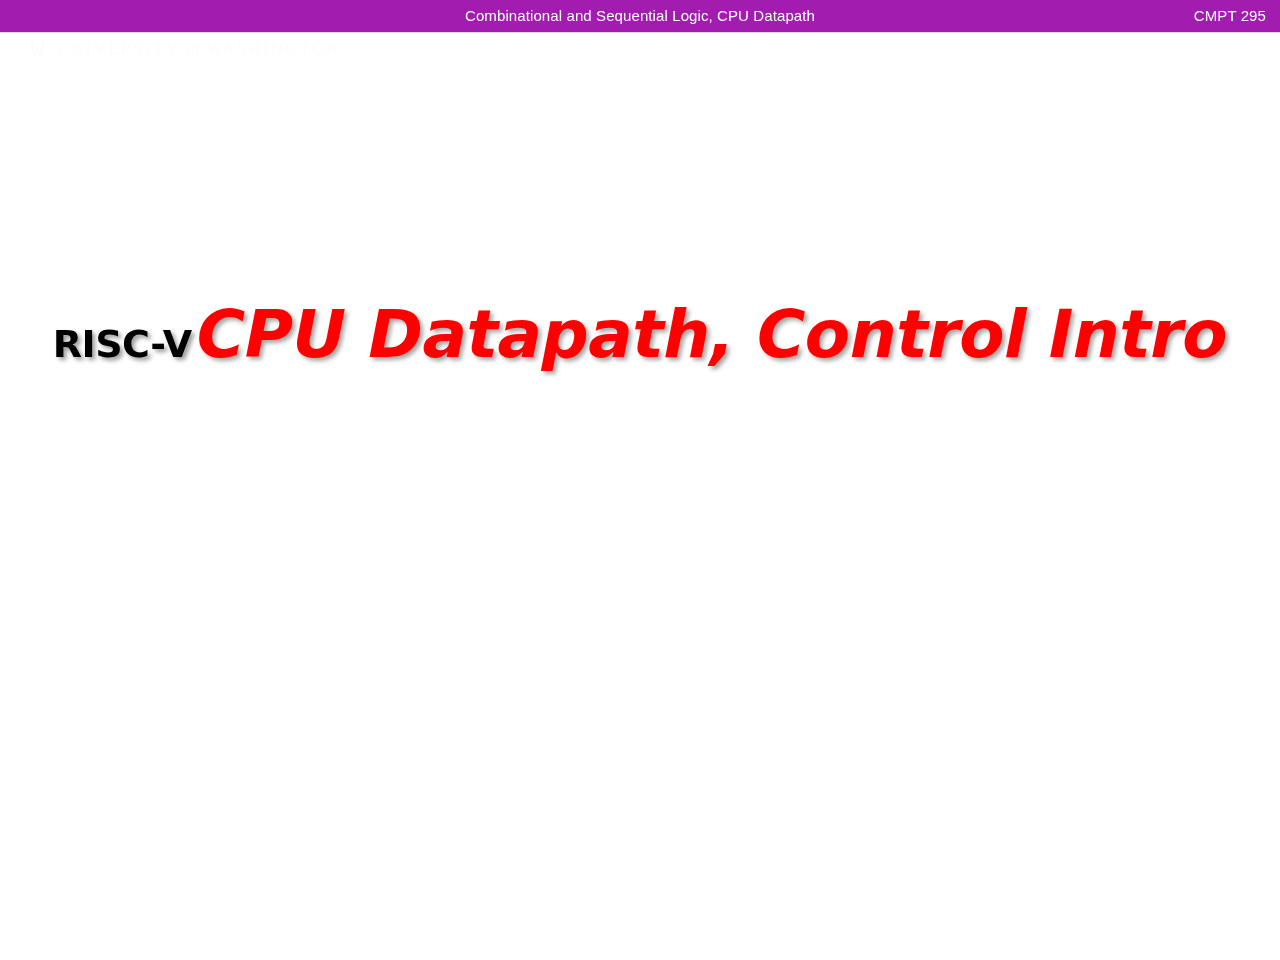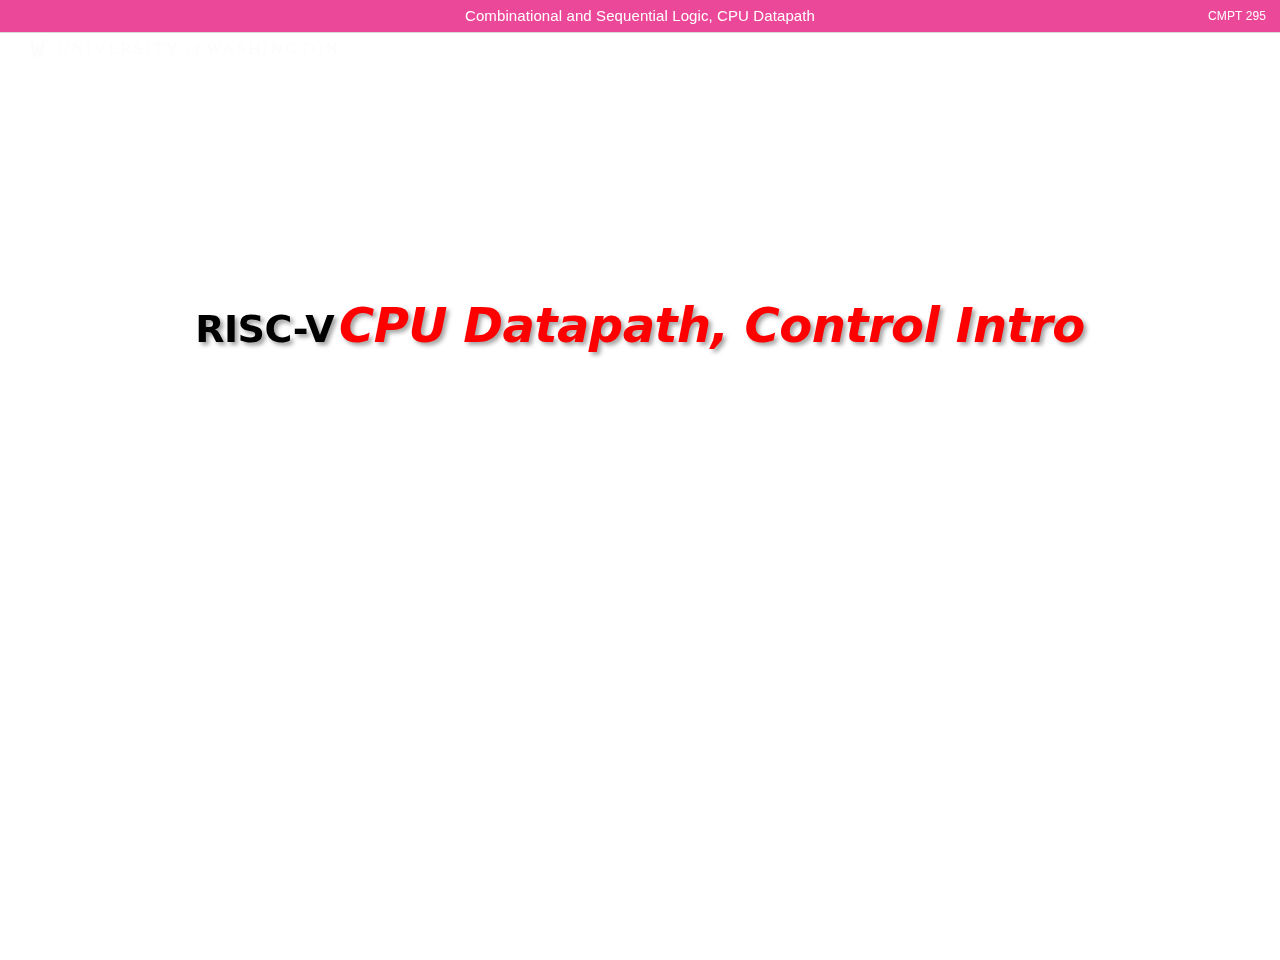--- a/index.html
+++ b/index.html
@@ -25,21 +25,21 @@
     overflow: hidden;
   }
 
   
   .header-bar {
     position: absolute;
     left: 0;
     top: 0;
     width: 1280px;
     height: 32px;
-    background: #ec4899;
+    background: #a21caf;
     box-sizing: border-box;
   }
   .header-title {
     position: absolute;
     left: 0;
     top: 0;
     width: 1280px;
     height: 32px;
     line-height: 32px;
     text-align: center;
@@ -51,21 +51,21 @@
     white-space: nowrap;
   }
   .header-course {
     position: absolute;
     right: 14px;
     top: 0;
     height: 32px;
     line-height: 32px;
     color: #ffffff;
     font-family: "Liberation Sans", sans-serif;
-    font-size: 12px;
+    font-size: 15px;
     font-weight: 400;
     letter-spacing: 0.1px;
     white-space: nowrap;
   }
   
   .header-underline {
     position: absolute;
     left: 0;
     top: 32px;
     width: 1280px;
@@ -122,21 +122,21 @@
     font-family: "DejaVu Sans", sans-serif;
     font-size: 38px;
     font-weight: 700;
     font-style: normal;
     color: #000000;
     letter-spacing: -0.5px;
     text-shadow: 3px 3px 4px rgba(120,120,120,0.72);
   }
   .title-main {
     font-family: "DejaVu Sans", sans-serif;
-    font-size: 48px;
+    font-size: 66px;
     font-weight: 600;
     font-style: italic;
     color: #ff0000;
     letter-spacing: -0.5px;
     text-shadow: 3px 3px 4px rgba(130,130,130,0.72);
     margin-left: 5px;
   }
 
   
   .body-area {

